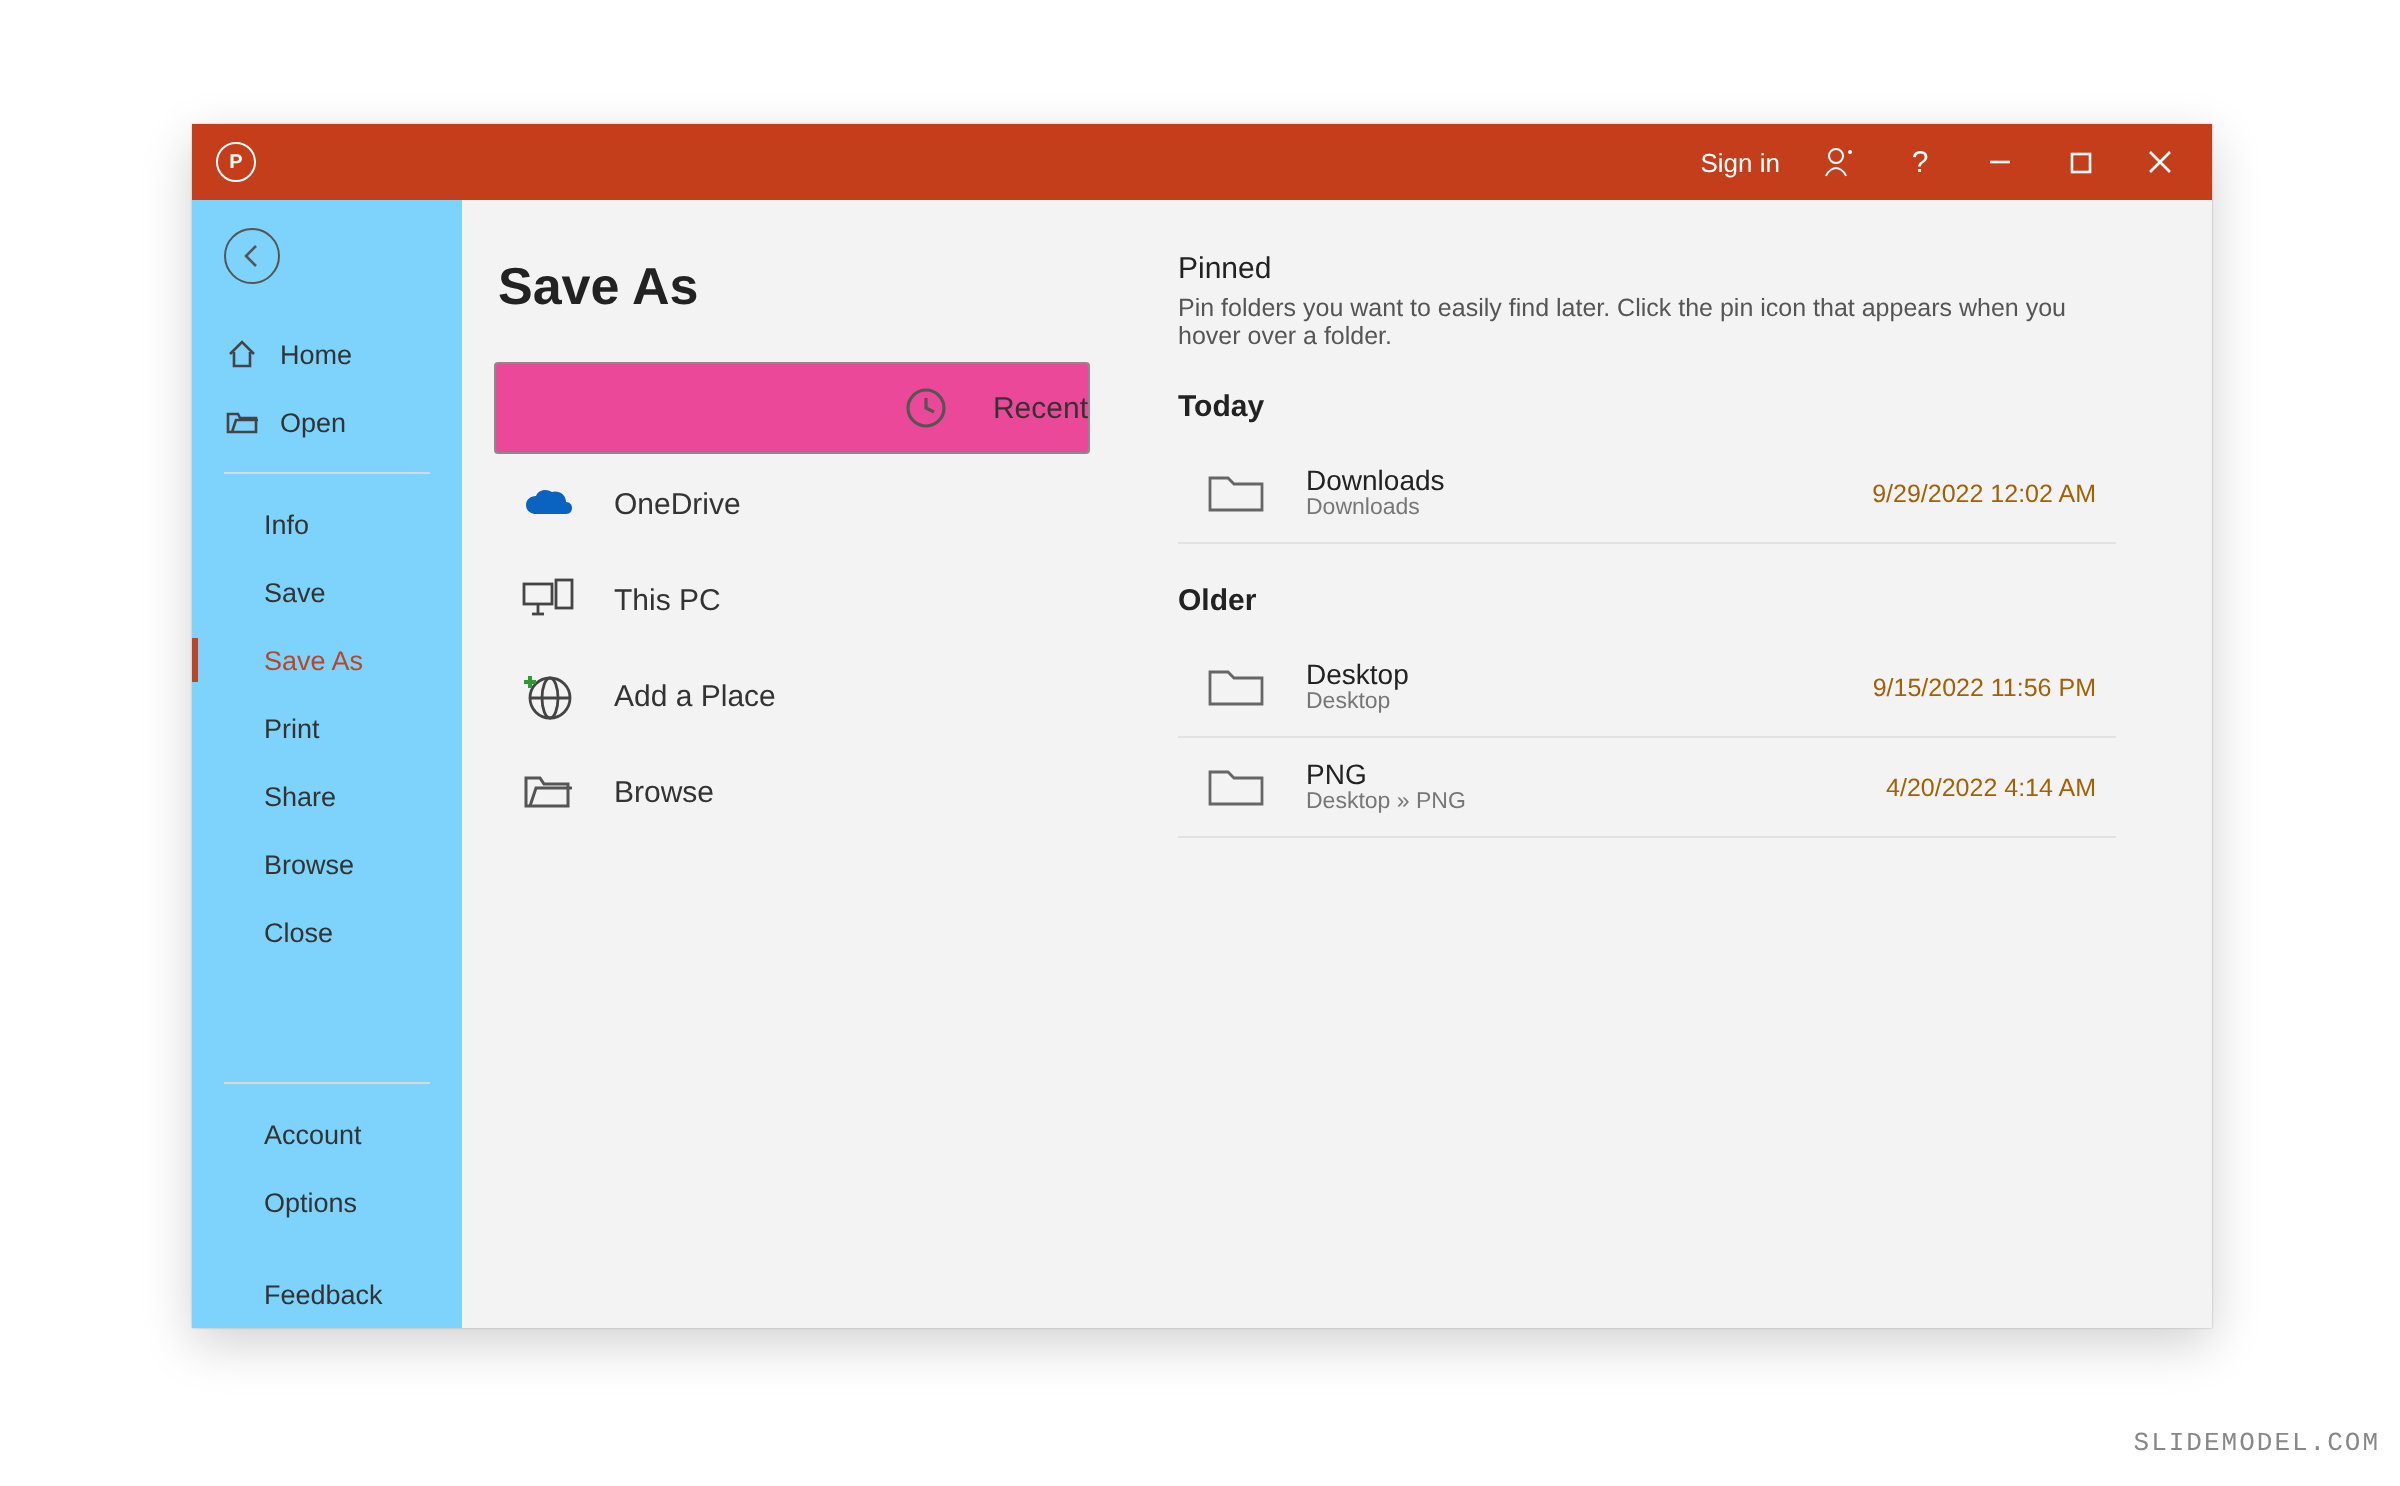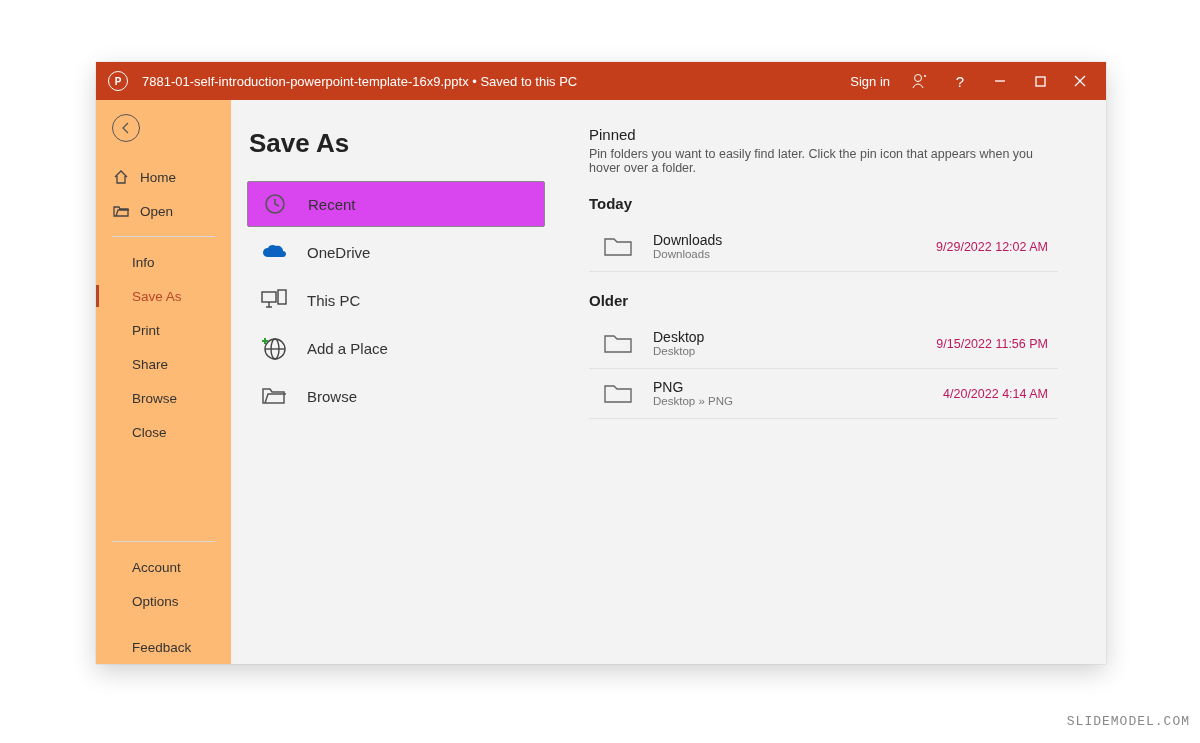--- a/index.html
+++ b/index.html
@@ -8,64 +8,59 @@
   
   .titlebar { height: 38px; background: #c43e1c; display: flex; align-items: center; color: #fff; font-size: 13px; padding: 0 6px 0 12px; }
   .app-icon { width: 20px; height: 20px; border: 1.5px solid #fff; border-radius: 50%; display: flex; align-items: center; justify-content: center; font-size: 10px; font-weight: bold; margin-right: 14px; }
   .titlebar .title { flex: 0 0 auto; }
   .titlebar .spacer { flex: 1; }
   .signin { padding: 0 10px; cursor: pointer; }
   .titlebtn { width: 40px; height: 38px; display: flex; align-items: center; justify-content: center; cursor: pointer; }
   .titlebtn svg { stroke: #fff; fill: none; }
   
   .body { flex: 1; display: flex; background: #f3f3f3; }
-  .sidebar { width: 135px; background: #fdba74; padding: 14px 0 0 0; display: flex; flex-direction: column; text-align: center; }
+  .sidebar { width: 135px; background: #7dd3fc; padding: 14px 0 0 0; display: flex; flex-direction: column; text-align: center; }
   .backbtn { width: 28px; height: 28px; border: 1.3px solid #555; border-radius: 50%; margin: 0 0 18px 16px; display: flex; align-items: center; justify-content: center; cursor: pointer; }
   .backbtn svg { stroke: #555; fill: none; }
   .nav-item { display: flex; align-items: center; height: 34px; padding-left: 16px; font-size: 13.5px; color: #333; cursor: pointer; position: relative; }
   .nav-item .icon { width: 18px; height: 18px; margin-right: 10px; display: flex; align-items: center; justify-content: center; }
   .nav-item .icon svg { stroke: #444; fill: none; stroke-width: 1.3; }
   .nav-item.indent { padding-left: 36px; }
   .nav-item.selected { color: #b7472a; }
   .nav-item.selected::before { content: ""; position: absolute; left: 0; top: 6px; bottom: 6px; width: 3px; background: #b7472a; }
   .divider { height: 1px; background: #d8d8d8; margin: 8px 16px; }
   .nav-spacer { flex: 1; }
   
   .middle { width: 330px; padding: 28px 16px 0 16px; }
   .page-title { font-size: 26px; font-weight: 600; color: #222; margin-bottom: 22px; padding-left: 2px; }
   .loc-item { display: flex; align-items: center; height: 46px; padding-left: 14px; border-radius: 2px; cursor: pointer; margin-bottom: 2px; }
-  .loc-item.selected { background: #d946ef; border: 1.5px solid #8a8a8a; }
+  .loc-item.selected { background: #ec4899; border: 1.5px solid #8a8a8a; justify-content: flex-end; }
   .loc-item .loc-icon { width: 26px; height: 26px; margin-right: 20px; display: flex; align-items: center; justify-content: center; }
   .loc-item .loc-label { font-size: 15px; color: #333; }
   
   .right { flex: 1; padding: 26px 48px 0 28px; }
   .section-h { font-size: 15px; font-weight: 400; color: #222; margin-bottom: 4px; }
   .section-sub { font-size: 12.5px; color: #555; margin-bottom: 20px; }
   .group-h { font-size: 15px; font-weight: 600; color: #222; margin: 10px 0 10px 0; }
   .folder-row { display: flex; align-items: center; height: 50px; border-bottom: 1px solid #e2e2e2; cursor: pointer; }
   .folder-icon { width: 34px; height: 28px; margin: 0 18px 0 12px; display: flex; align-items: center; justify-content: center; }
   .folder-icon svg { stroke: #666; fill: none; stroke-width: 1.4; }
   .folder-info { flex: 1; display: flex; flex-direction: column; justify-content: center; }
   .folder-name { font-size: 14px; color: #222; }
   .folder-path { font-size: 11.5px; color: #777; line-height: 1.2; }
-  .folder-time { font-size: 12.5px; color: #be185d; padding-right: 10px; }
+  .folder-time { font-size: 12.5px; color: #a16207; padding-right: 10px; }
   .watermark { position: absolute; right: 10px; bottom: 14px; font-size: 13px; letter-spacing: 1px; color: #888; font-family: Liberation Mono, monospace; }
 </style>
 </head>
 <body>
 
 <div class="window">
 
   <div class="titlebar">
     <div class="app-icon">P</div>
-    <div class="title">
-      <span>7881-01-self-introduction-powerpoint-template-16x9.pptx</span>
-      <span> • </span>
-      <span>Saved to this PC</span>
-    </div>
     <div class="spacer"></div>
     <div class="signin">Sign in</div>
     <div class="titlebtn">
       <svg width="18" height="18" viewBox="0 0 18 18">
           <circle cx="7" cy="6" r="3.5"></circle>
           <path d="M2 16c1-3 4-4 5-4s4 1 5 4"></path>
           <circle cx="14" cy="4" r="1" fill="#fff" stroke="none"></circle>
         </svg>
     </div>
     <div class="titlebtn">
@@ -112,20 +107,23 @@
               <path d="M1 4h5l1 2h8v7H1z M3 13l2-6h11"></path>
             </svg>
           </span>
         <span>Open</span>
       </div>
 
       <div class="divider"></div>
 
       <div class="nav-item indent">
           <span>Info</span>
+        </div>
+      <div class="nav-item indent">
+          <span>Save</span>
         </div>
       <div class="nav-item indent selected">
           <span>Save As</span>
         </div>
       <div class="nav-item indent">
           <span>Print</span>
         </div>
       <div class="nav-item indent">
           <span>Share</span>
         </div>

